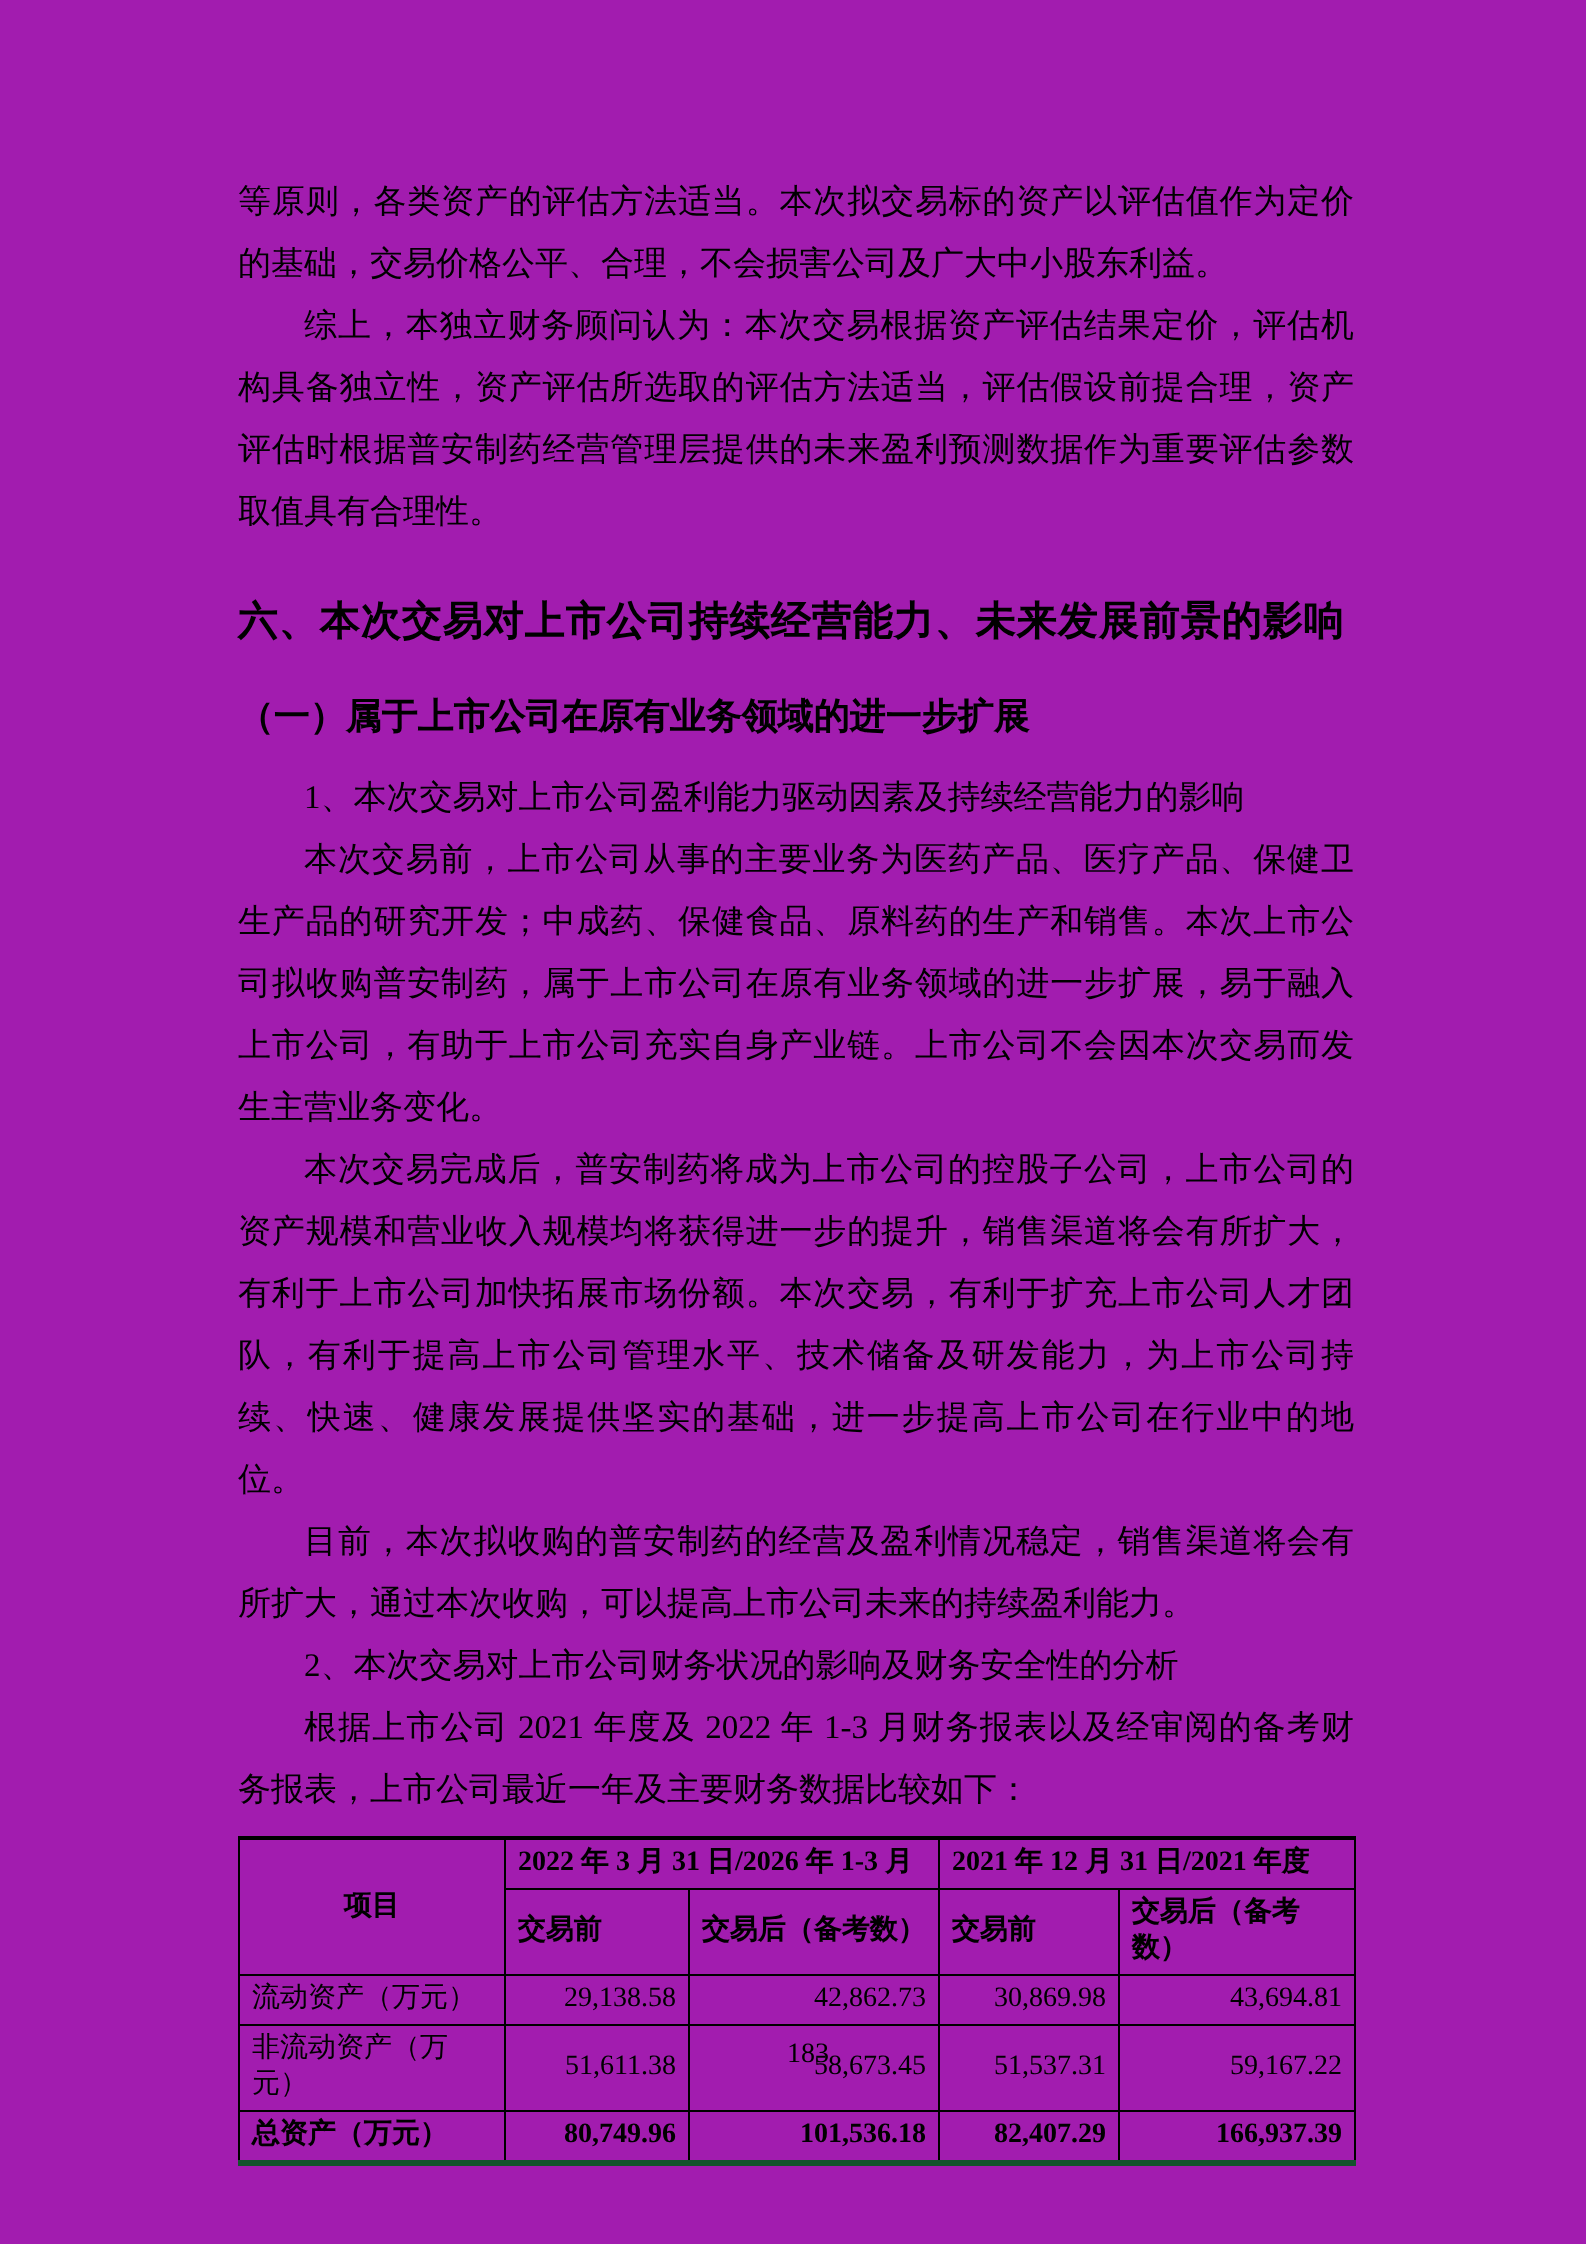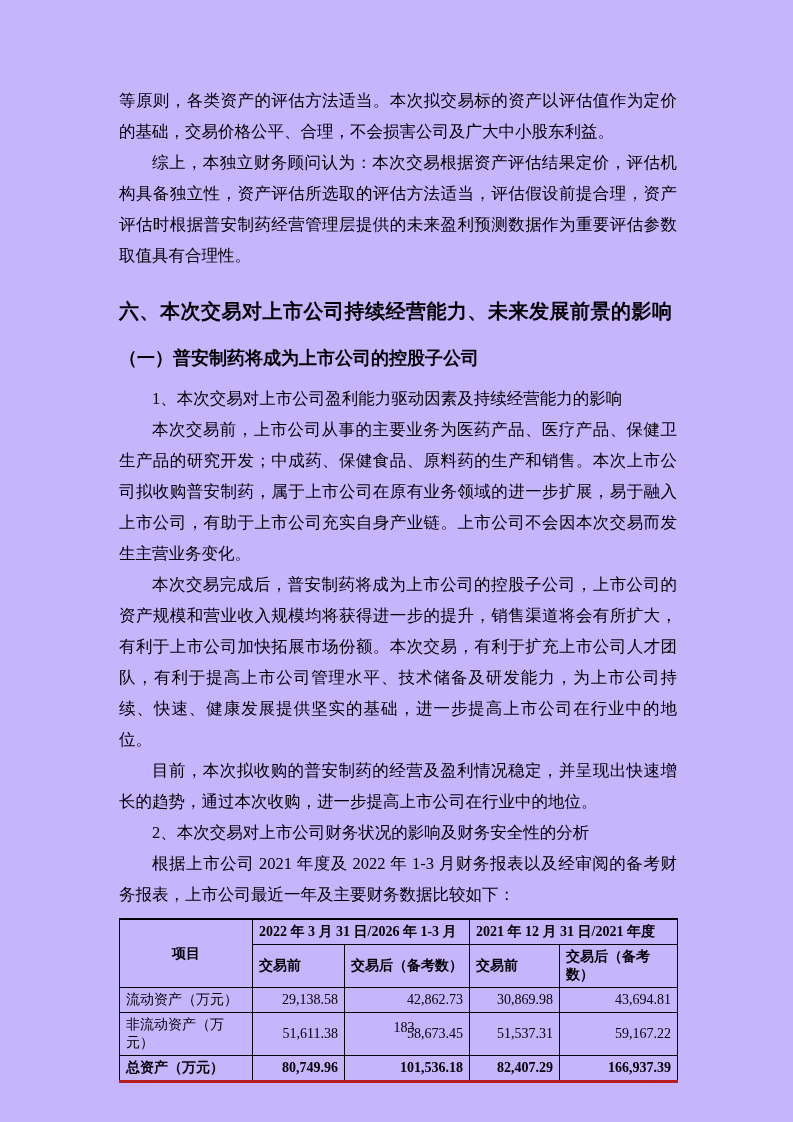--- a/index.html
+++ b/index.html
@@ -1,19 +1,19 @@
 <!DOCTYPE html>
 <html><head>
 <meta charset="utf-8">
 <style>
   * { box-sizing: border-box; }
   html, body { margin: 0; padding: 0; background: #ffffff; }
   .page {
     width: 793px; height: 1122px; margin: 0 auto; position: relative;
-    background: #c4b5fd; color: #000000;
+    background: #a21caf; color: #000000;
     font-family: "Liberation Serif", "DejaVu Serif", serif;
     overflow: hidden;
   }
   .content { position: absolute; left: 119px; top: 85px; width: 558px; }
   .para {
     font-size: 16.5px; line-height: 31px; text-align: justify;
     margin: 0; text-indent: 33px;
   }
   .para.no-indent { text-indent: 0; }
   .h-section {
@@ -28,47 +28,47 @@
   }
   .fin-table {
     width: 100%; border-collapse: collapse; table-layout: fixed;
     margin-top: 8px; font-size: 14px;
   }
   .fin-table th, .fin-table td {
     border: 1px solid #000; padding: 3px 6px; line-height: 18px;
     overflow: hidden;
   }
   .fin-table { border-top: 2px solid #000; }
-  .fin-table tbody tr:last-child td { border-bottom: 3px solid #b91c1c; }
+  .fin-table tbody tr:last-child td { border-bottom: 3px solid #14532d; }
   .fin-table thead th { font-weight: 700; text-align: left; }
   .fin-table .th-item { text-align: center; vertical-align: middle; }
   .fin-table td.num { text-align: right; }
   .fin-table td.row-label { text-align: left; }
   .fin-table tr.row-total td { font-weight: 700; }
   .page-number {
     position: absolute; left: 0; right: 0; top: 1020px;
     text-align: center; font-size: 14px; margin-left: 15px;
   }
 </style>
 </head>
 <body>
 
 <div class="page">
   <div class="content">
 
     <p class="para no-indent">等原则，各类资产的评估方法适当。本次拟交易标的资产以评估值作为定价的基础，交易价格公平、合理，不会损害公司及广大中小股东利益。</p>
     <p class="para">综上，本独立财务顾问认为：本次交易根据资产评估结果定价，评估机构具备独立性，资产评估所选取的评估方法适当，评估假设前提合理，资产评估时根据普安制药经营管理层提供的未来盈利预测数据作为重要评估参数取值具有合理性。</p>
 
     <div class="h-section">六、本次交易对上市公司持续经营能力、未来发展前景的影响</div>
-    <div class="h-sub">（一）普安制药将成为上市公司的控股子公司</div>
+    <div class="h-sub">（一）属于上市公司在原有业务领域的进一步扩展</div>
 
     <p class="para">1、本次交易对上市公司盈利能力驱动因素及持续经营能力的影响</p>
     <p class="para">本次交易前，上市公司从事的主要业务为医药产品、医疗产品、保健卫生产品的研究开发；中成药、保健食品、原料药的生产和销售。本次上市公司拟收购普安制药，属于上市公司在原有业务领域的进一步扩展，易于融入上市公司，有助于上市公司充实自身产业链。上市公司不会因本次交易而发生主营业务变化。</p>
     <p class="para">本次交易完成后，普安制药将成为上市公司的控股子公司，上市公司的资产规模和营业收入规模均将获得进一步的提升，销售渠道将会有所扩大，有利于上市公司加快拓展市场份额。本次交易，有利于扩充上市公司人才团队，有利于提高上市公司管理水平、技术储备及研发能力，为上市公司持续、快速、健康发展提供坚实的基础，进一步提高上市公司在行业中的地位。</p>
-    <p class="para">目前，本次拟收购的普安制药的经营及盈利情况稳定，并呈现出快速增长的趋势，通过本次收购，进一步提高上市公司在行业中的地位。</p>
+    <p class="para">目前，本次拟收购的普安制药的经营及盈利情况稳定，销售渠道将会有所扩大，通过本次收购，可以提高上市公司未来的持续盈利能力。</p>
     <p class="para">2、本次交易对上市公司财务状况的影响及财务安全性的分析</p>
     <p class="para">根据上市公司 2021 年度及 2022 年 1-3 月财务报表以及经审阅的备考财务报表，上市公司最近一年及主要财务数据比较如下：</p>
 
     <table class="fin-table">
       <colgroup>
         <col style="width:133px">
         <col style="width:92px">
         <col style="width:125px">
         <col style="width:90px">
         <col style="width:118px">

